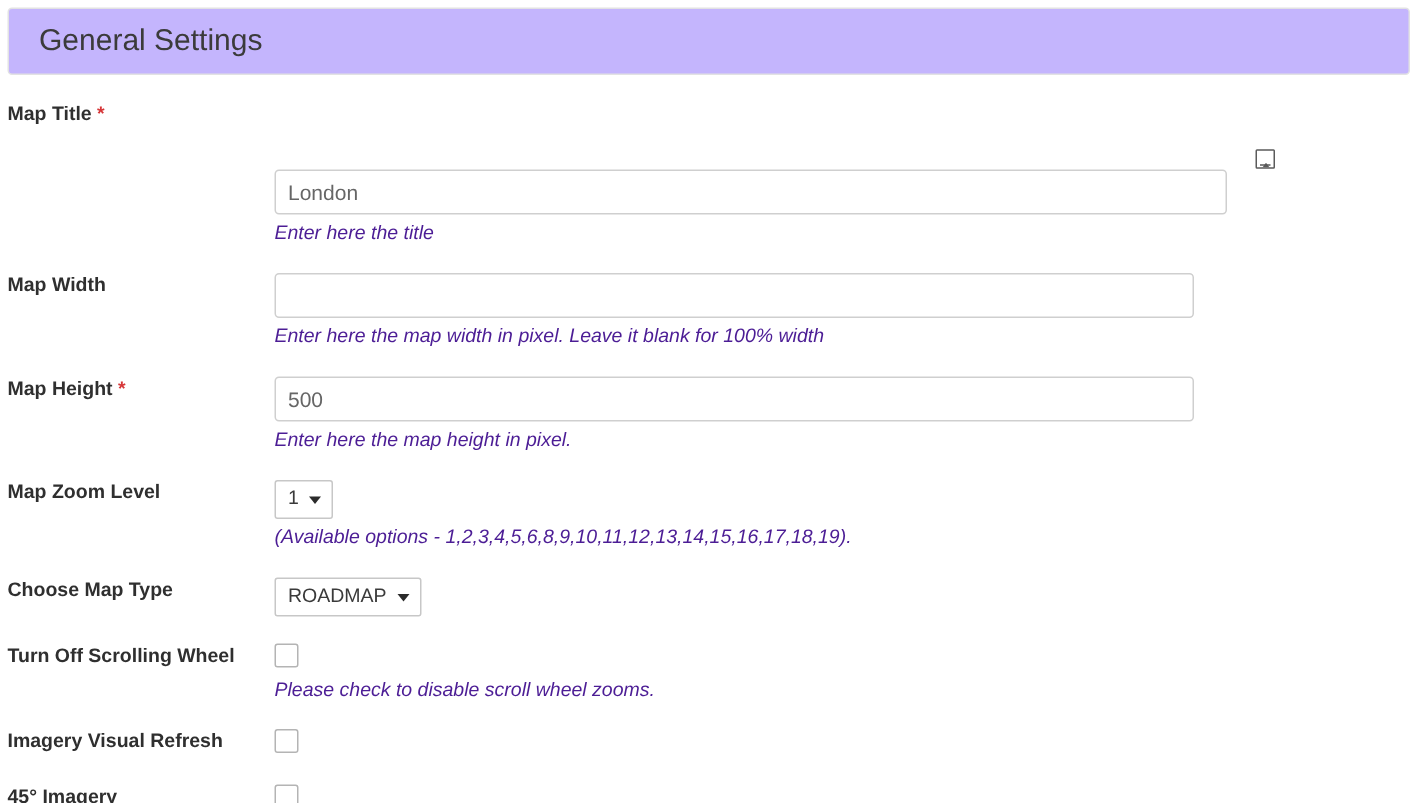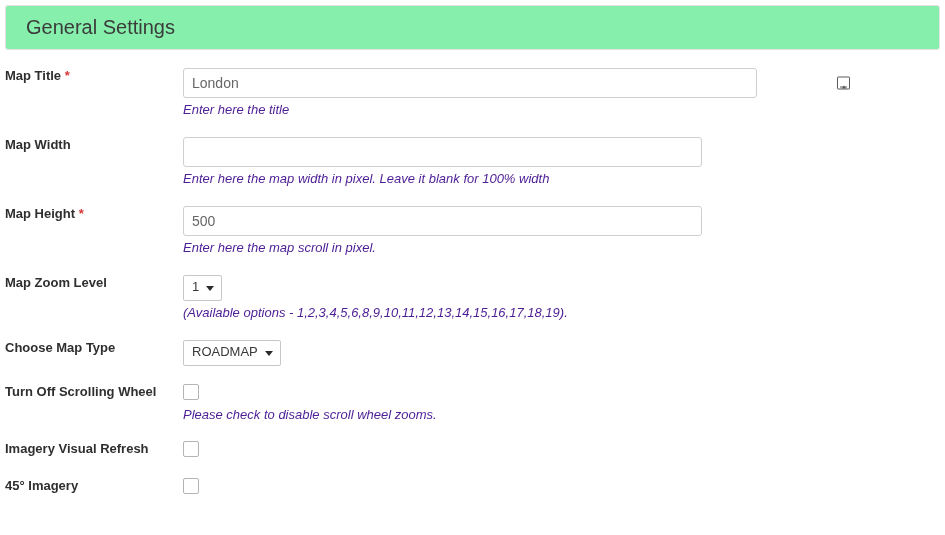--- a/index.html
+++ b/index.html
@@ -5,21 +5,21 @@
   * { box-sizing: border-box; margin: 0; padding: 0; }
   body {
     font-family: "Segoe UI", Arial, sans-serif;
     font-size: 13px;
     color: #3a3a3a;
     background: #fff;
     padding: 5px;
     width: 945px;
   }
   .panel-header {
-    background: #86efac;
+    background: #c4b5fd;
     border: 1px solid #e2e2e3;
     border-radius: 3px;
     padding: 10px 20px;
     margin-bottom: 18px;
   }
   .panel-header h2 {
     font-size: 20px;
     font-weight: 400;
     color: #3b3b3b;
   }
@@ -37,32 +37,33 @@
     line-height: 1.3;
   }
   .required {
     color: #d63638;
     font-weight: 700;
   }
   .form-field {
     flex: 0 0 680px;
   }
   .text-input {
-    width: 519px;
+    width: 613px;
     height: 30px;
     padding: 4px 8px;
     font-size: 14px;
     color: #666;
     border: 1px solid #cfcfcf;
     border-radius: 3px;
     background: #fff;
   }
   .text-input.wide {
-    width: 574px;
+    width: 635px;
     padding-right: 32px;
+    margin-top: 45px;
   }
   .input-wrap {
     position: relative;
     width: 675px;
   }
   .input-icon {
     position: absolute;
     right: 8px;
     top: 50%;
     transform: translateY(-50%);
@@ -156,21 +157,21 @@
   </div>
 </div>
 
 <div class="form-row">
   <div class="form-label">
     <span>Map Height</span>
     <span class="required">*</span>
   </div>
   <div class="form-field">
     <input type="text" class="text-input" value="500" style="">
-    <div class="help-text">Enter here the map scroll in pixel.</div>
+    <div class="help-text">Enter here the map height in pixel.</div>
   </div>
 </div>
 
 <div class="form-row">
   <div class="form-label">Map Zoom Level</div>
   <div class="form-field">
     <div class="select-wrap">
       <span>1</span>
     </div>
     <div class="help-text">(Available options - 1,2,3,4,5,6,8,9,10,11,12,13,14,15,16,17,18,19).</div>

